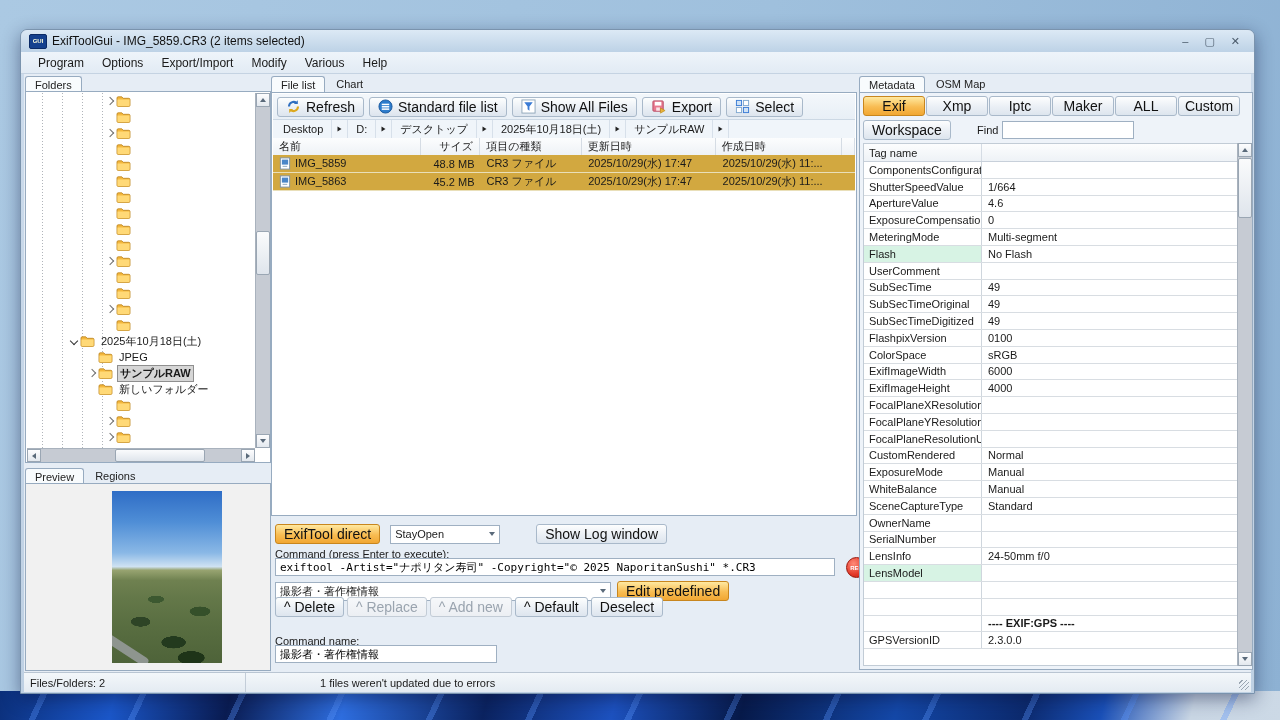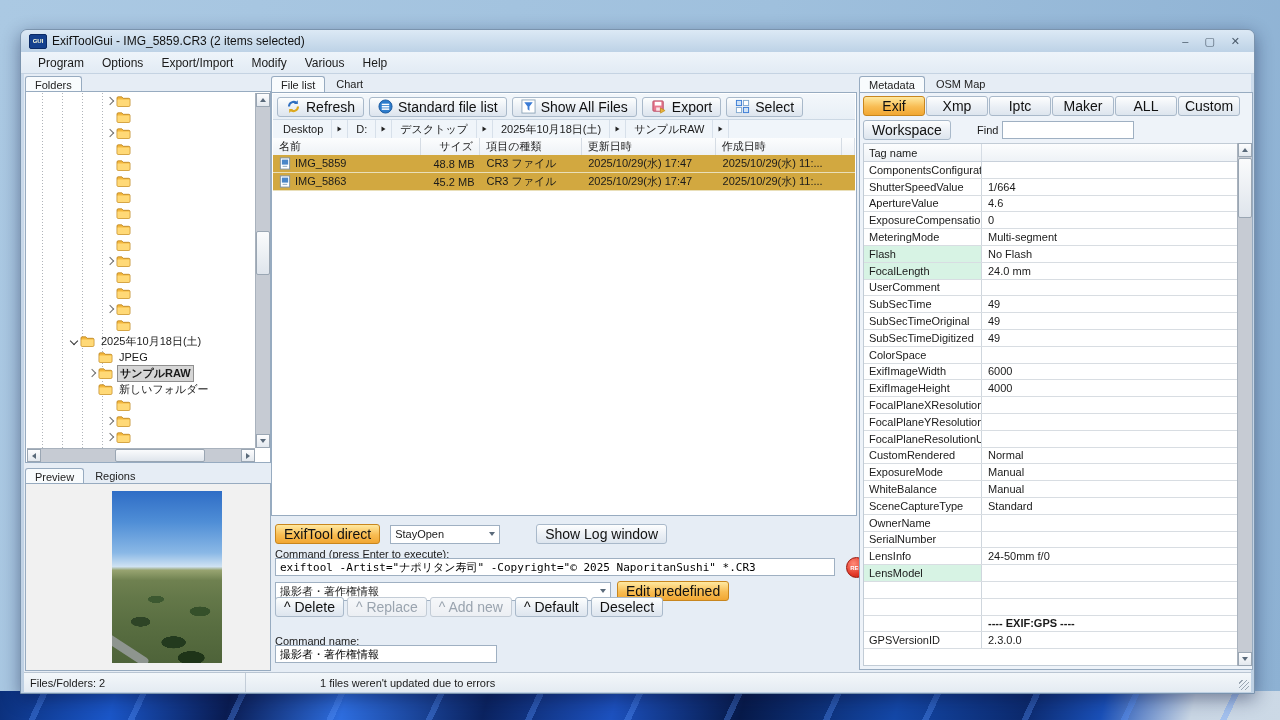--- a/index.html
+++ b/index.html
@@ -627,41 +627,42 @@
                 </div>
                 <div class="md-row">
                   <span class="md-tag">MeteringMode</span>
                   <span class="md-val">Multi-segment</span>
                 </div>
                 <div class="md-row">
                   <span class="md-tag hl">Flash</span>
                   <span class="md-val">No Flash</span>
                 </div>
                 <div class="md-row">
-                  <span class="md-tag hl">FocalLength</span>
-                  <span class="md-val">24.0 mm</span>
-                </div>
-                <div class="md-row">
                   <span class="md-tag">UserComment</span>
                   <span class="md-val"></span>
                 </div>
                 <div class="md-row">
                   <span class="md-tag">SubSecTime</span>
                   <span class="md-val">49</span>
                 </div>
                 <div class="md-row">
                   <span class="md-tag">SubSecTimeOriginal</span>
                   <span class="md-val">49</span>
                 </div>
                 <div class="md-row">
                   <span class="md-tag">SubSecTimeDigitized</span>
                   <span class="md-val">49</span>
                 </div>
                 <div class="md-row">
+                  <span class="md-tag">FlashpixVersion</span>
+                  <span class="md-val">0100</span>
+                </div>
+                <div class="md-row">
                   <span class="md-tag">ColorSpace</span>
+                  <span class="md-val">sRGB</span>
                 </div>
                 <div class="md-row">
                   <span class="md-tag">ExifImageWidth</span>
                   <span class="md-val">6000</span>
                 </div>
                 <div class="md-row">
                   <span class="md-tag">ExifImageHeight</span>
                   <span class="md-val">4000</span>
                 </div>
                 <div class="md-row">

